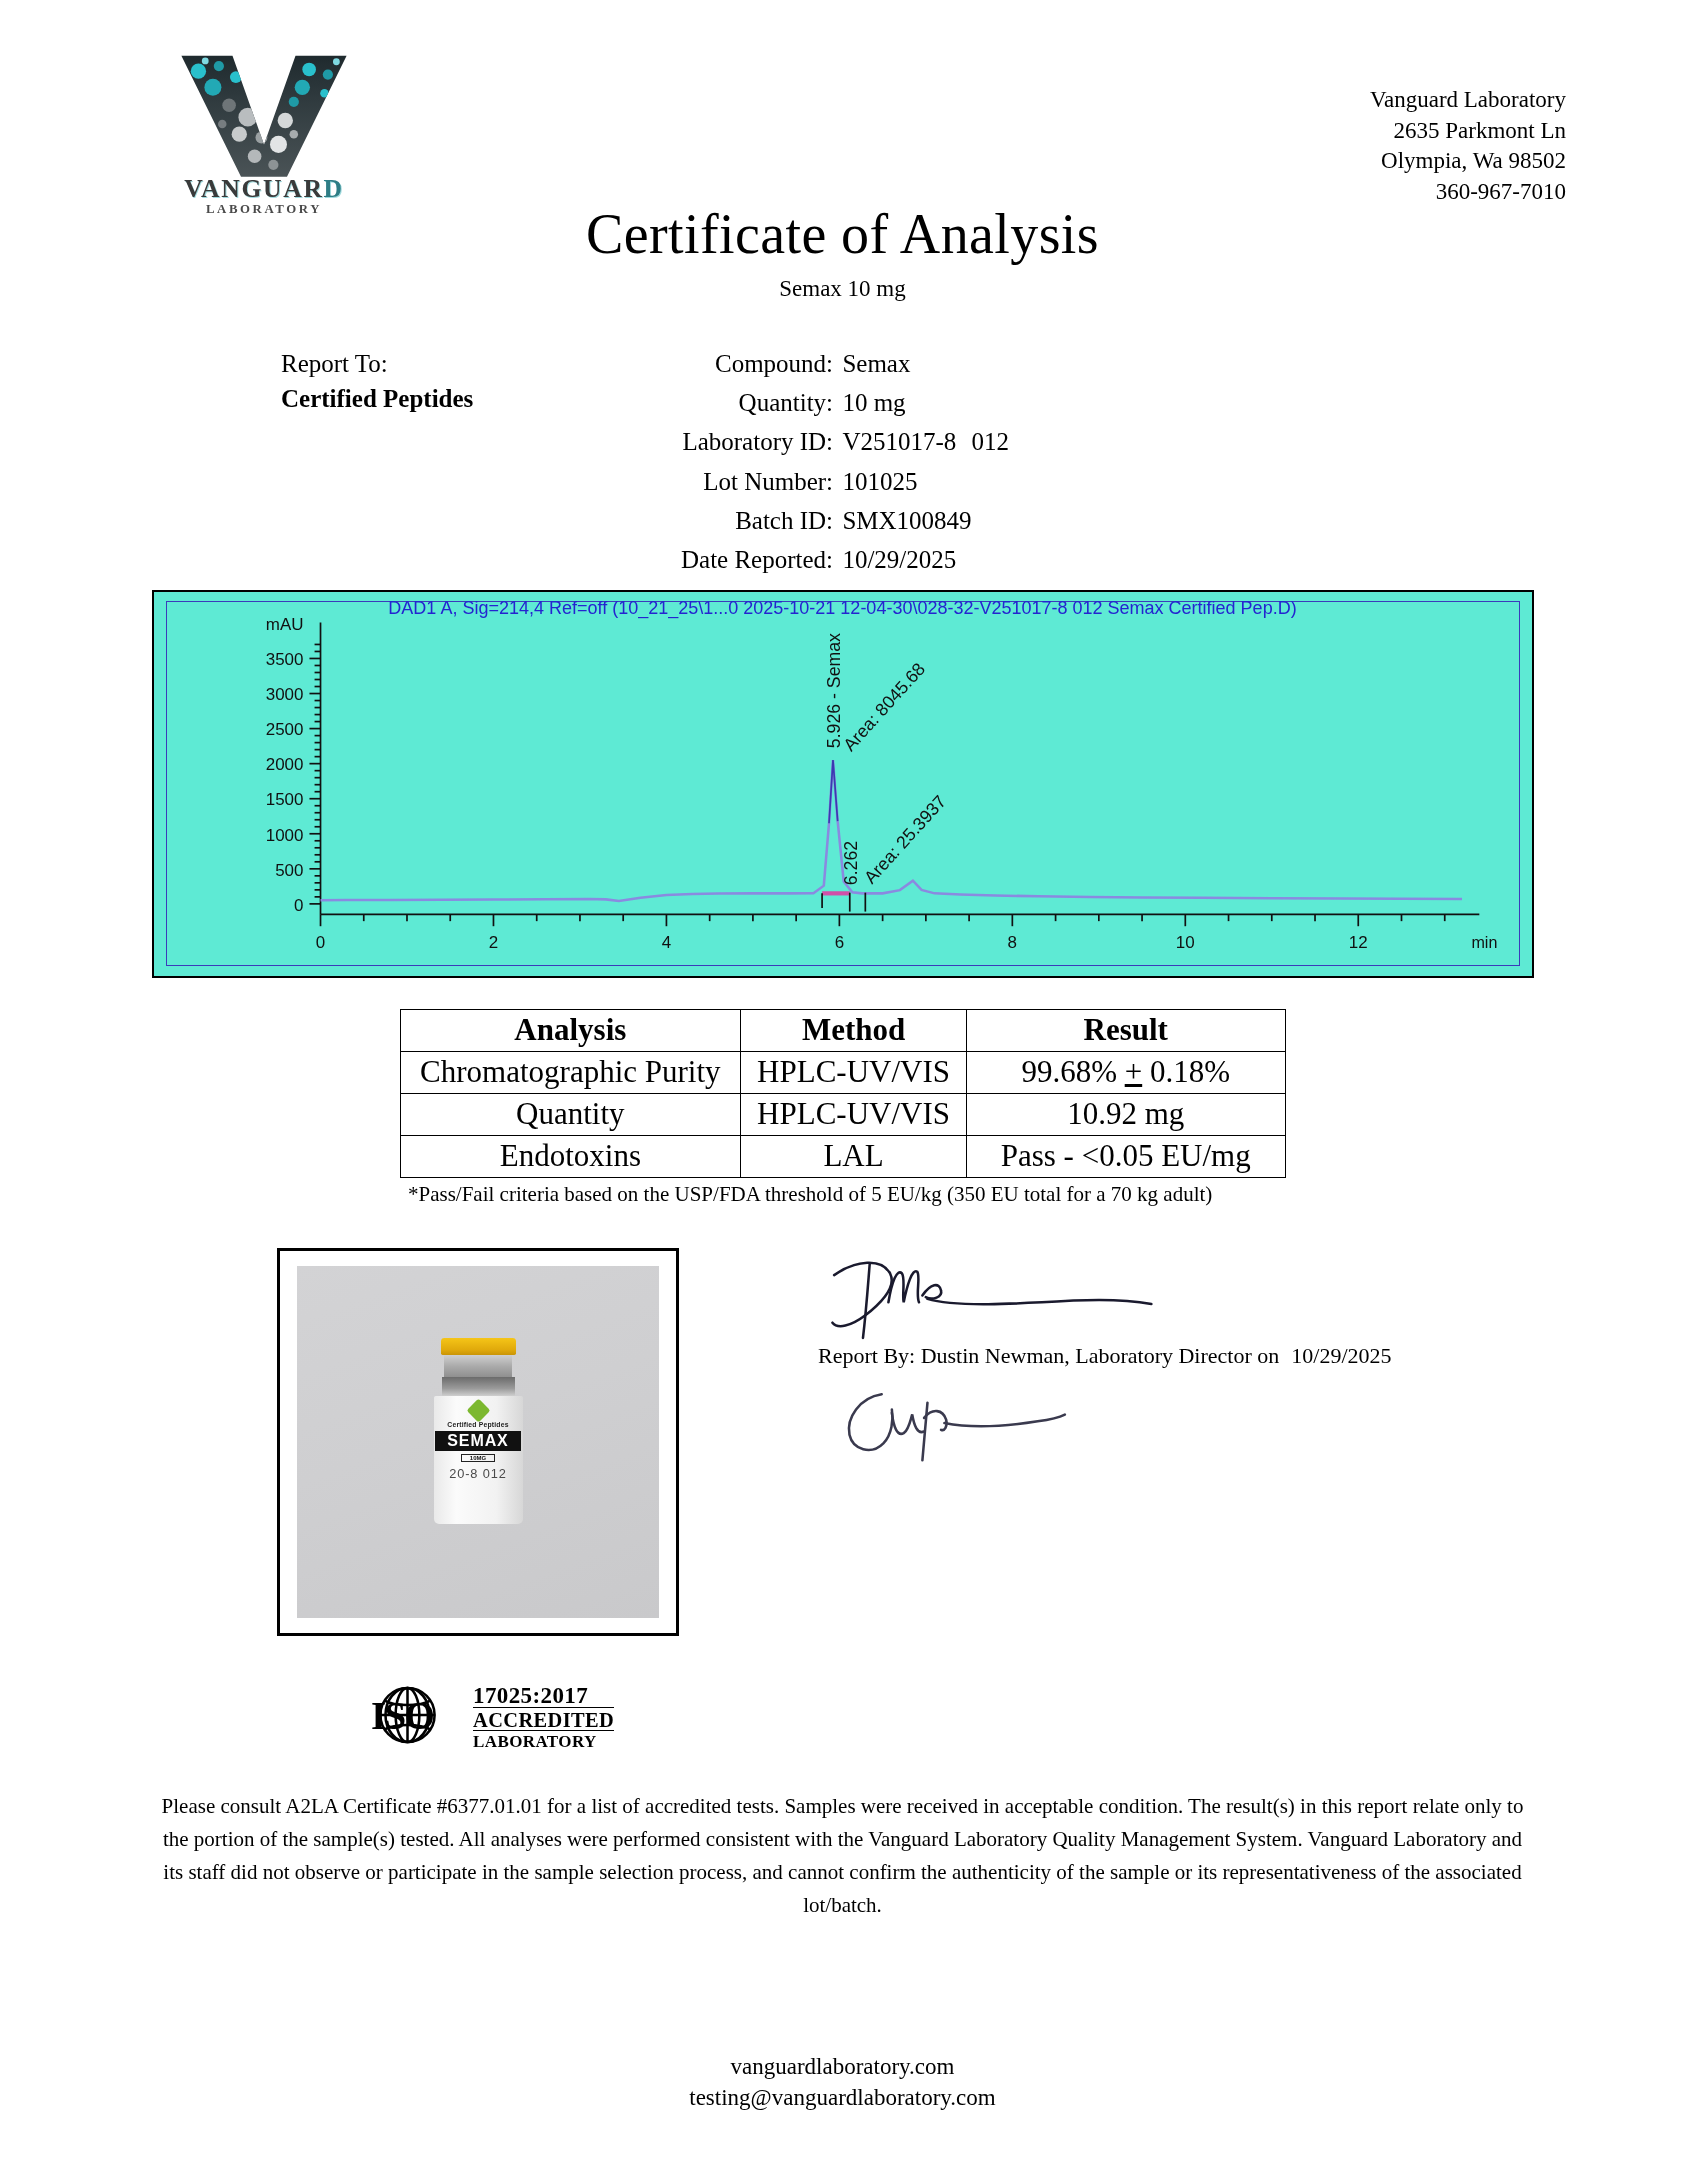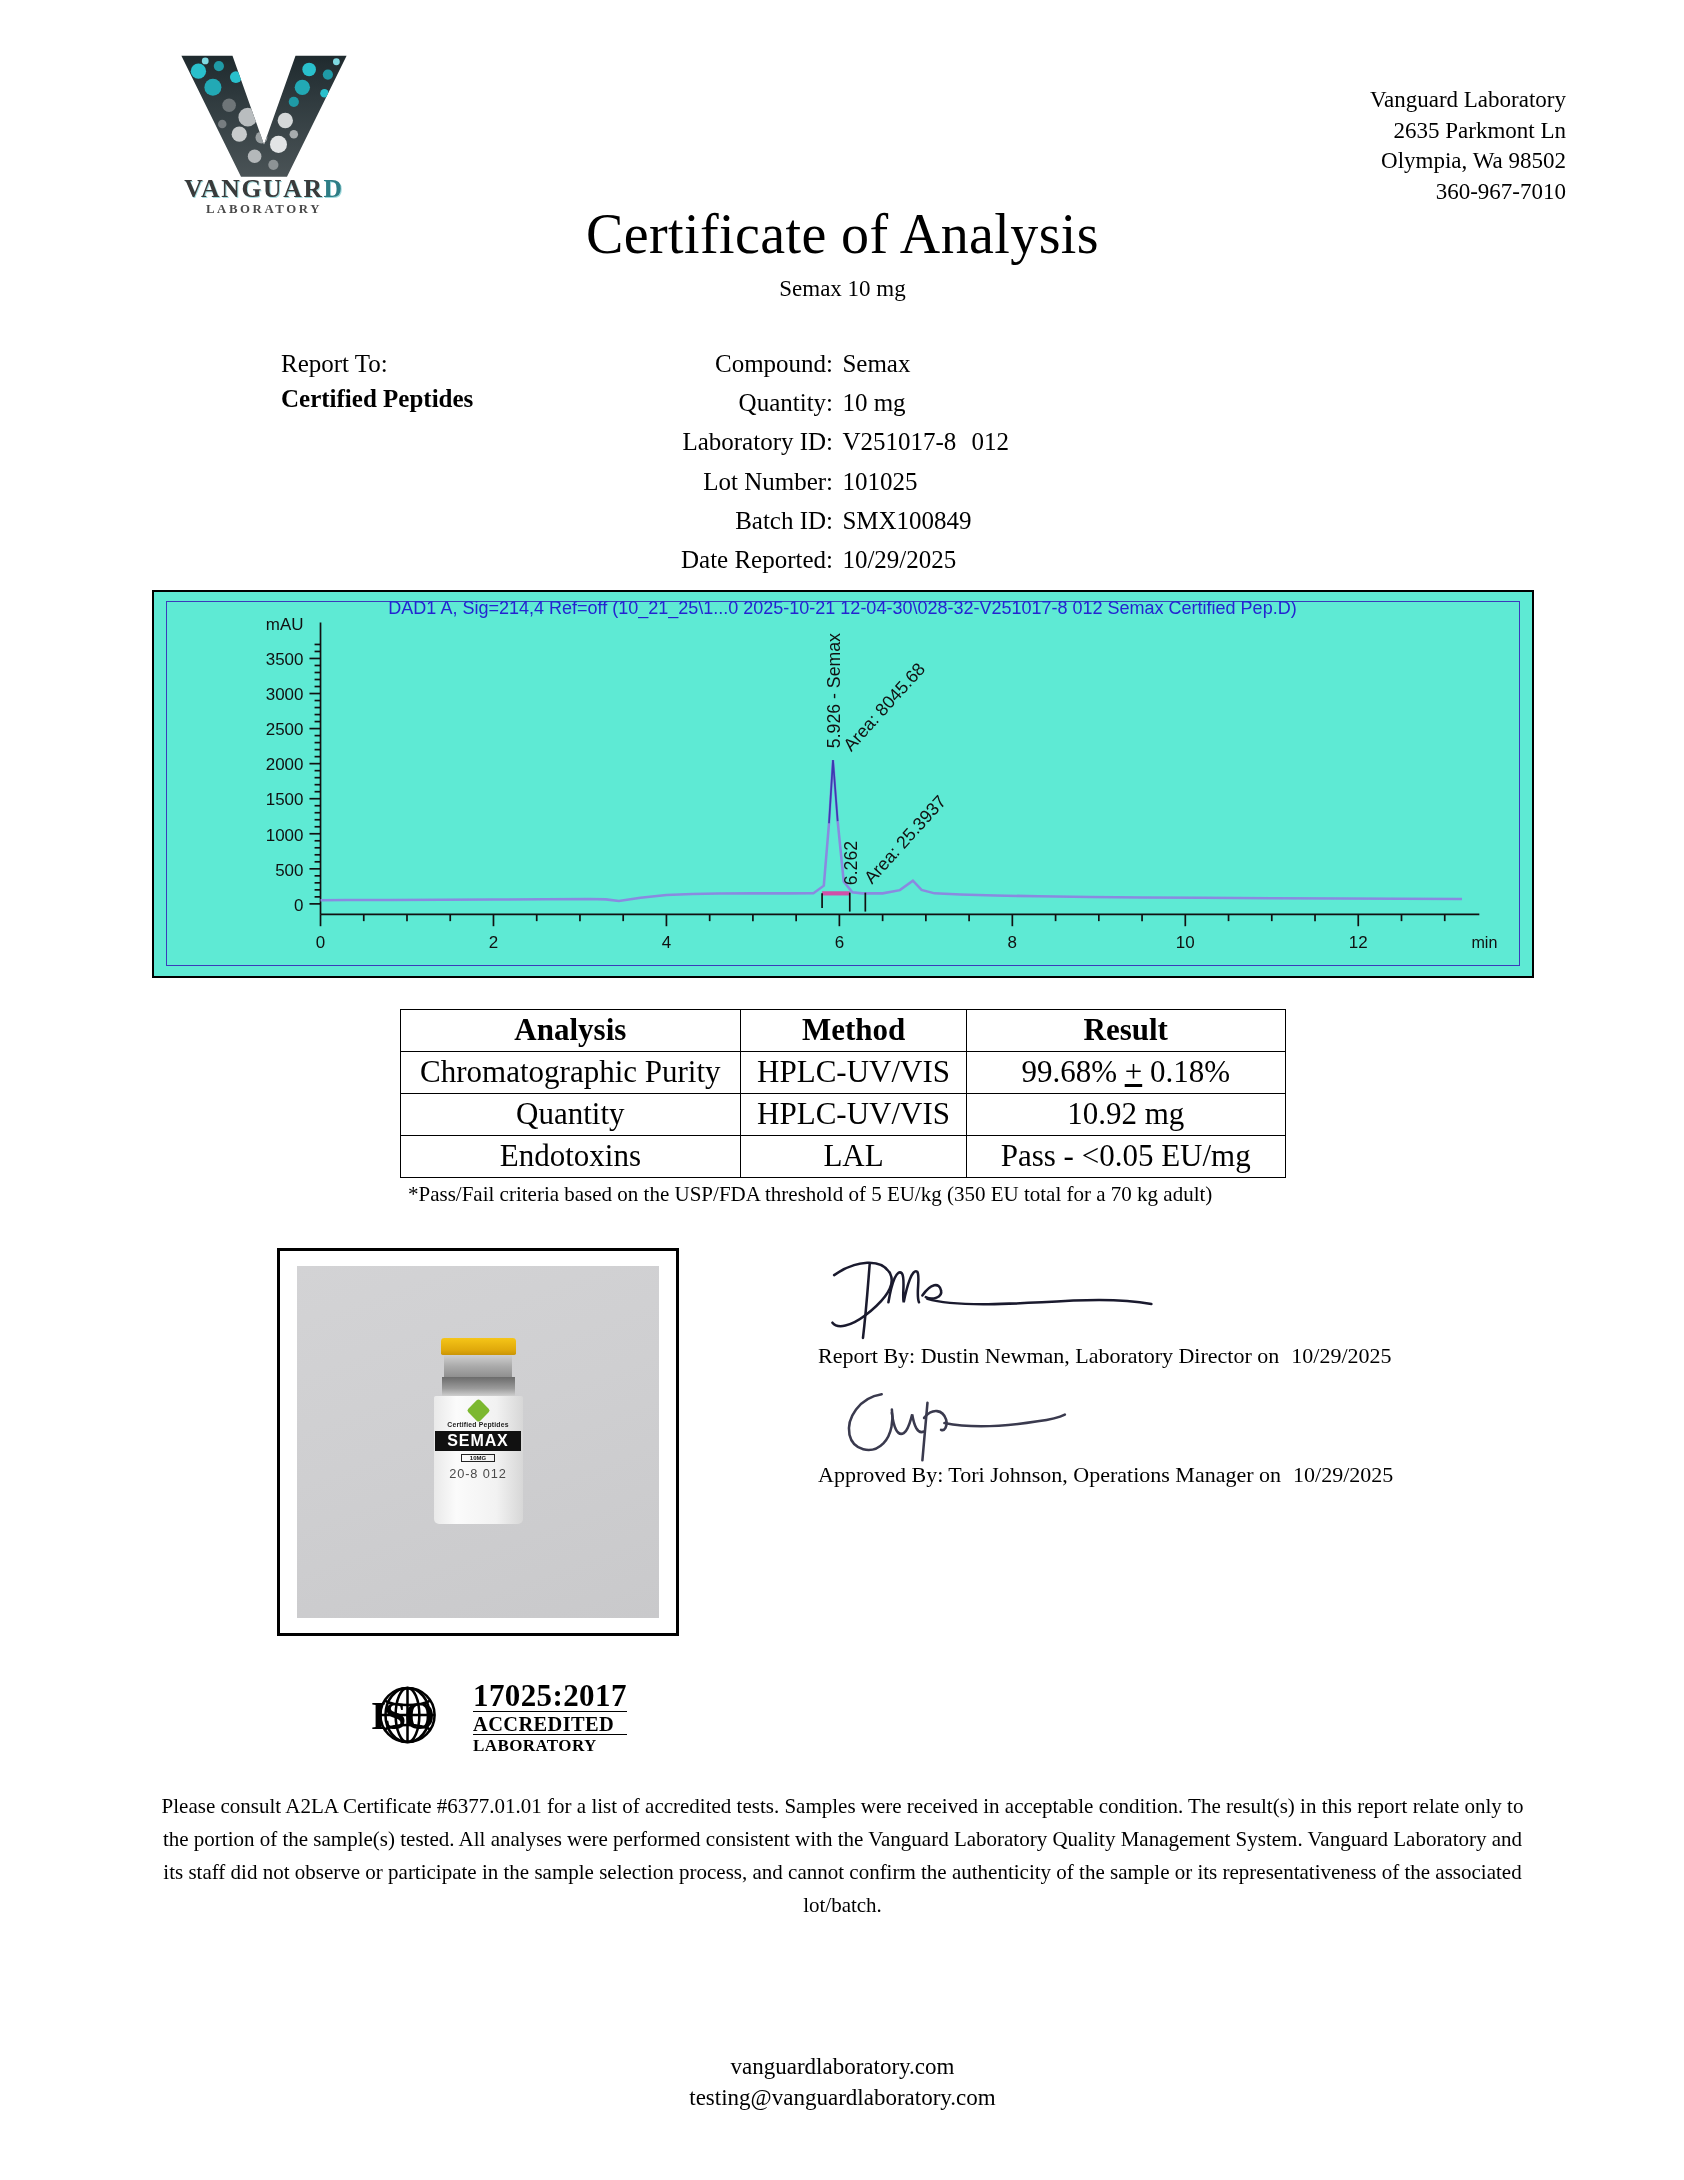--- a/index.html
+++ b/index.html
@@ -217,21 +217,21 @@
     font-weight: bold;
     font-size: 39px;
     letter-spacing: -1.7px;
     position: absolute;
     left: 5.1px; top: 13.6px;
     color: #000;
   }
   .iso-text { line-height: 1.0; }
   .iso-l1 {
     font-family: "Liberation Serif", serif;
-    font-weight: bold; font-size: 31px;
+    font-weight: bold; font-size: 23px;
     border-bottom: 1.7px solid #000; letter-spacing: 0.4px;
   }
   .iso-l2 {
     font-family: "Liberation Serif", serif;
     font-weight: bold; font-size: 20.4px;
     border-bottom: 1.7px solid #000; letter-spacing: 0.4px;
     margin-top: 1.7px;
   }
   .iso-l3 {
     font-family: "Liberation Serif", serif;
@@ -524,23 +524,20 @@
 
     <svg class="sign-svg" width="358" height="78" viewBox="0 0 420 92" style="margin-top:15.3px">
       <g fill="none" stroke="#3a3a4e" stroke-width="3" stroke-linecap="round">
         <path d="M74 12 C48 16, 32 40, 36 60 C40 78, 62 84, 76 70 C86 60, 88 42, 86 30"></path>
         <path d="M86 34 C88 50, 92 62, 100 58 C106 54, 108 42, 110 36 C112 48, 116 60, 124 56"></path>
         <path d="M128 22 C126 44, 124 68, 122 90"></path>
         <path d="M124 40 C134 28, 146 30, 150 42 C152 50, 148 56, 144 54"></path>
         <path d="M148 46 C178 52, 220 50, 258 44 C272 42, 282 40, 290 36"></path>
       </g>
     </svg>
-    <div class="sign-line">
-      <span>Approved By: Tori Johnson, Operations Manager on</span><span class="sign-date">10/29/2025</span>
-    </div>
   </div>
 </div>
 
 <div class="iso-row">
   <div class="iso-badge">
     <div class="iso-globe">
       <svg width="83" height="70" viewBox="0 0 98 82">
         <g fill="none" stroke="#000" stroke-width="3">
           <circle cx="49" cy="41" r="32"></circle>
           <ellipse cx="49" cy="41" rx="14" ry="32"></ellipse>

